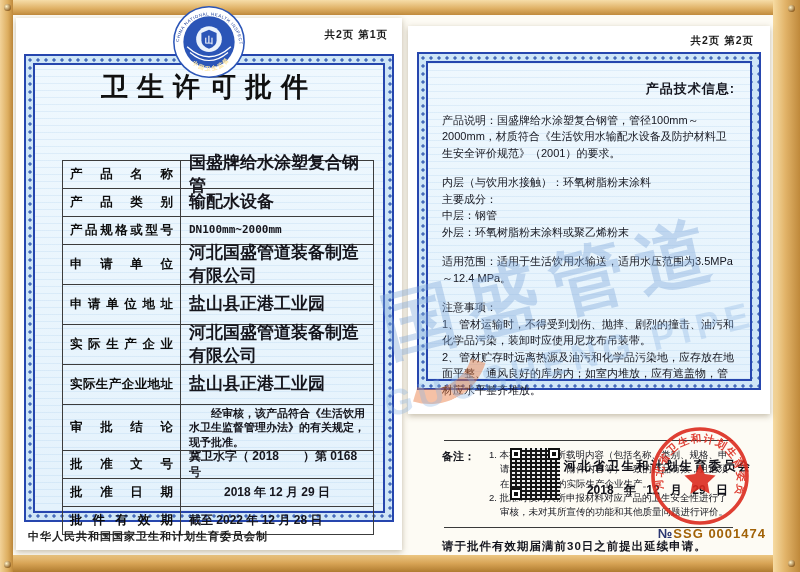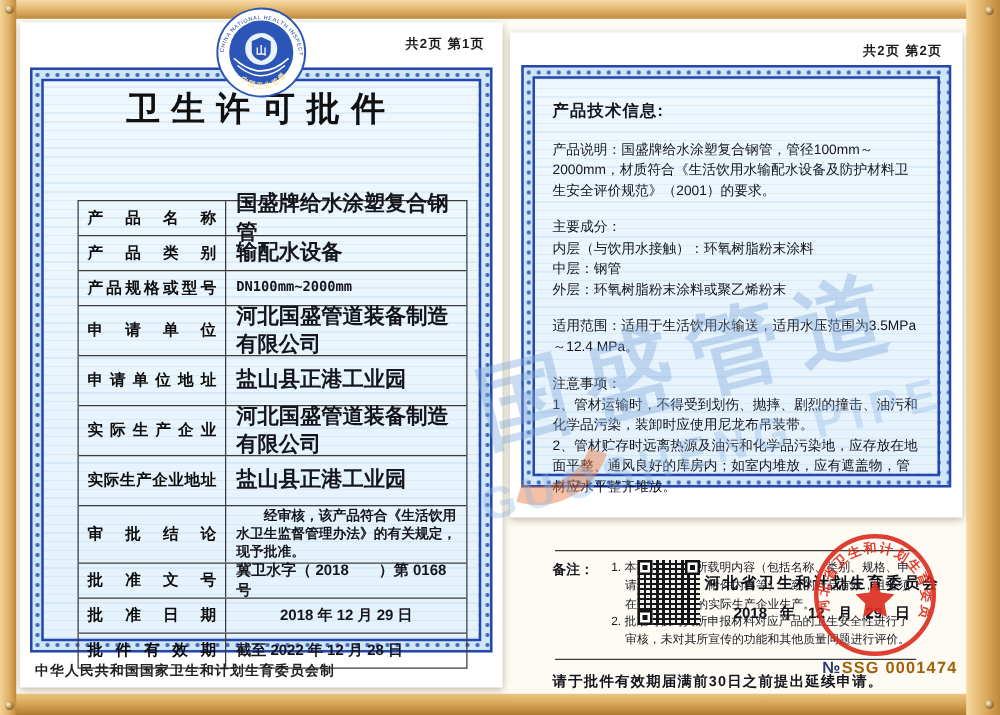--- a/index.html
+++ b/index.html
@@ -41,21 +41,21 @@
                 text-align:justify;text-align-last:justify;}
   .t-value{flex:1;display:flex;align-items:center;padding:1px 8px;font-size:17px;font-weight:600;
            color:#15151c;line-height:1.3;}
   .v-small{font-size:11px;}
   .v-mono{font-family:"DejaVu Sans Mono",monospace;font-size:11px;font-weight:bold;}
   .v-indent div{text-indent:2em;}
   .v-center{justify-content:center;}
   .p1-footer{position:absolute;left:12px;bottom:6px;font-size:11px;font-weight:bold;color:#222;letter-spacing:1px;}
   
   .p2-content{padding:16px 15px 0 14px;font-size:11px;line-height:1.5;color:#14151e;}
-  .sec-title{font-size:13px;font-weight:bold;letter-spacing:1px;}
+  .sec-title{font-size:13px;font-weight:bold;letter-spacing:1px;text-align:right;}
   .p2-block{margin-top:13px;}
   .p2-line{margin:0;}
   .p2-hr{border:none;border-top:1px solid #3a3a3a;margin:12px 2px 7px 2px;}
   .remarks{display:flex;font-size:9.5px;line-height:1.5;color:#16171f;}
   .remark-label{font-weight:bold;font-size:11px;white-space:nowrap;margin-right:14px;}
   .remark-item{padding-left:11px;text-indent:-11px;}
   .renewal{font-weight:bold;font-size:11.5px;letter-spacing:1px;margin-top:10px;}
   
   .qr{position:absolute;left:102px;top:422px;width:50px;height:52px;background-color:#f4f4f4;
       background-image:repeating-linear-gradient(0deg,#161616 0 2px,transparent 2px 4px),
@@ -195,22 +195,22 @@
 
   <div class="paper" id="paper2">
     <div class="page-indicator" style="top:8px;right:16px;">共2页 第2页</div>
 
     <div class="bbox">
       <div class="bbox-inner">
         <div class="p2-content">
           <div class="sec-title">产品技术信息:</div>
           <div class="p2-block">产品说明：国盛牌给水涂塑复合钢管，管径100mm～2000mm，材质符合《生活饮用水输配水设备及防护材料卫生安全评价规范》（2001）的要求。</div>
           <div class="p2-block">
+            <div class="p2-line">内层（与饮用水接触）：环氧树脂粉末涂料</div>
             <div class="p2-line">主要成分：</div>
-            <div class="p2-line">内层（与饮用水接触）：环氧树脂粉末涂料</div>
             <div class="p2-line">中层：钢管</div>
             <div class="p2-line">外层：环氧树脂粉末涂料或聚乙烯粉末</div>
           </div>
           <div class="p2-block">适用范围：适用于生活饮用水输送，适用水压范围为3.5MPa～12.4 MPa。</div>
           <div class="p2-block">
             <div class="p2-line">注意事项：</div>
             <div class="p2-line">1、管材运输时，不得受到划伤、抛摔、剧烈的撞击、油污和化学品污染，装卸时应使用尼龙布吊装带。</div>
             <div class="p2-line">2、管材贮存时远离热源及油污和化学品污染地，应存放在地面平整、通风良好的库房内；如室内堆放，应有遮盖物，管材应水平整齐堆放。</div>
           </div>
           <hr class="p2-hr" style="margin-top:42px;">

